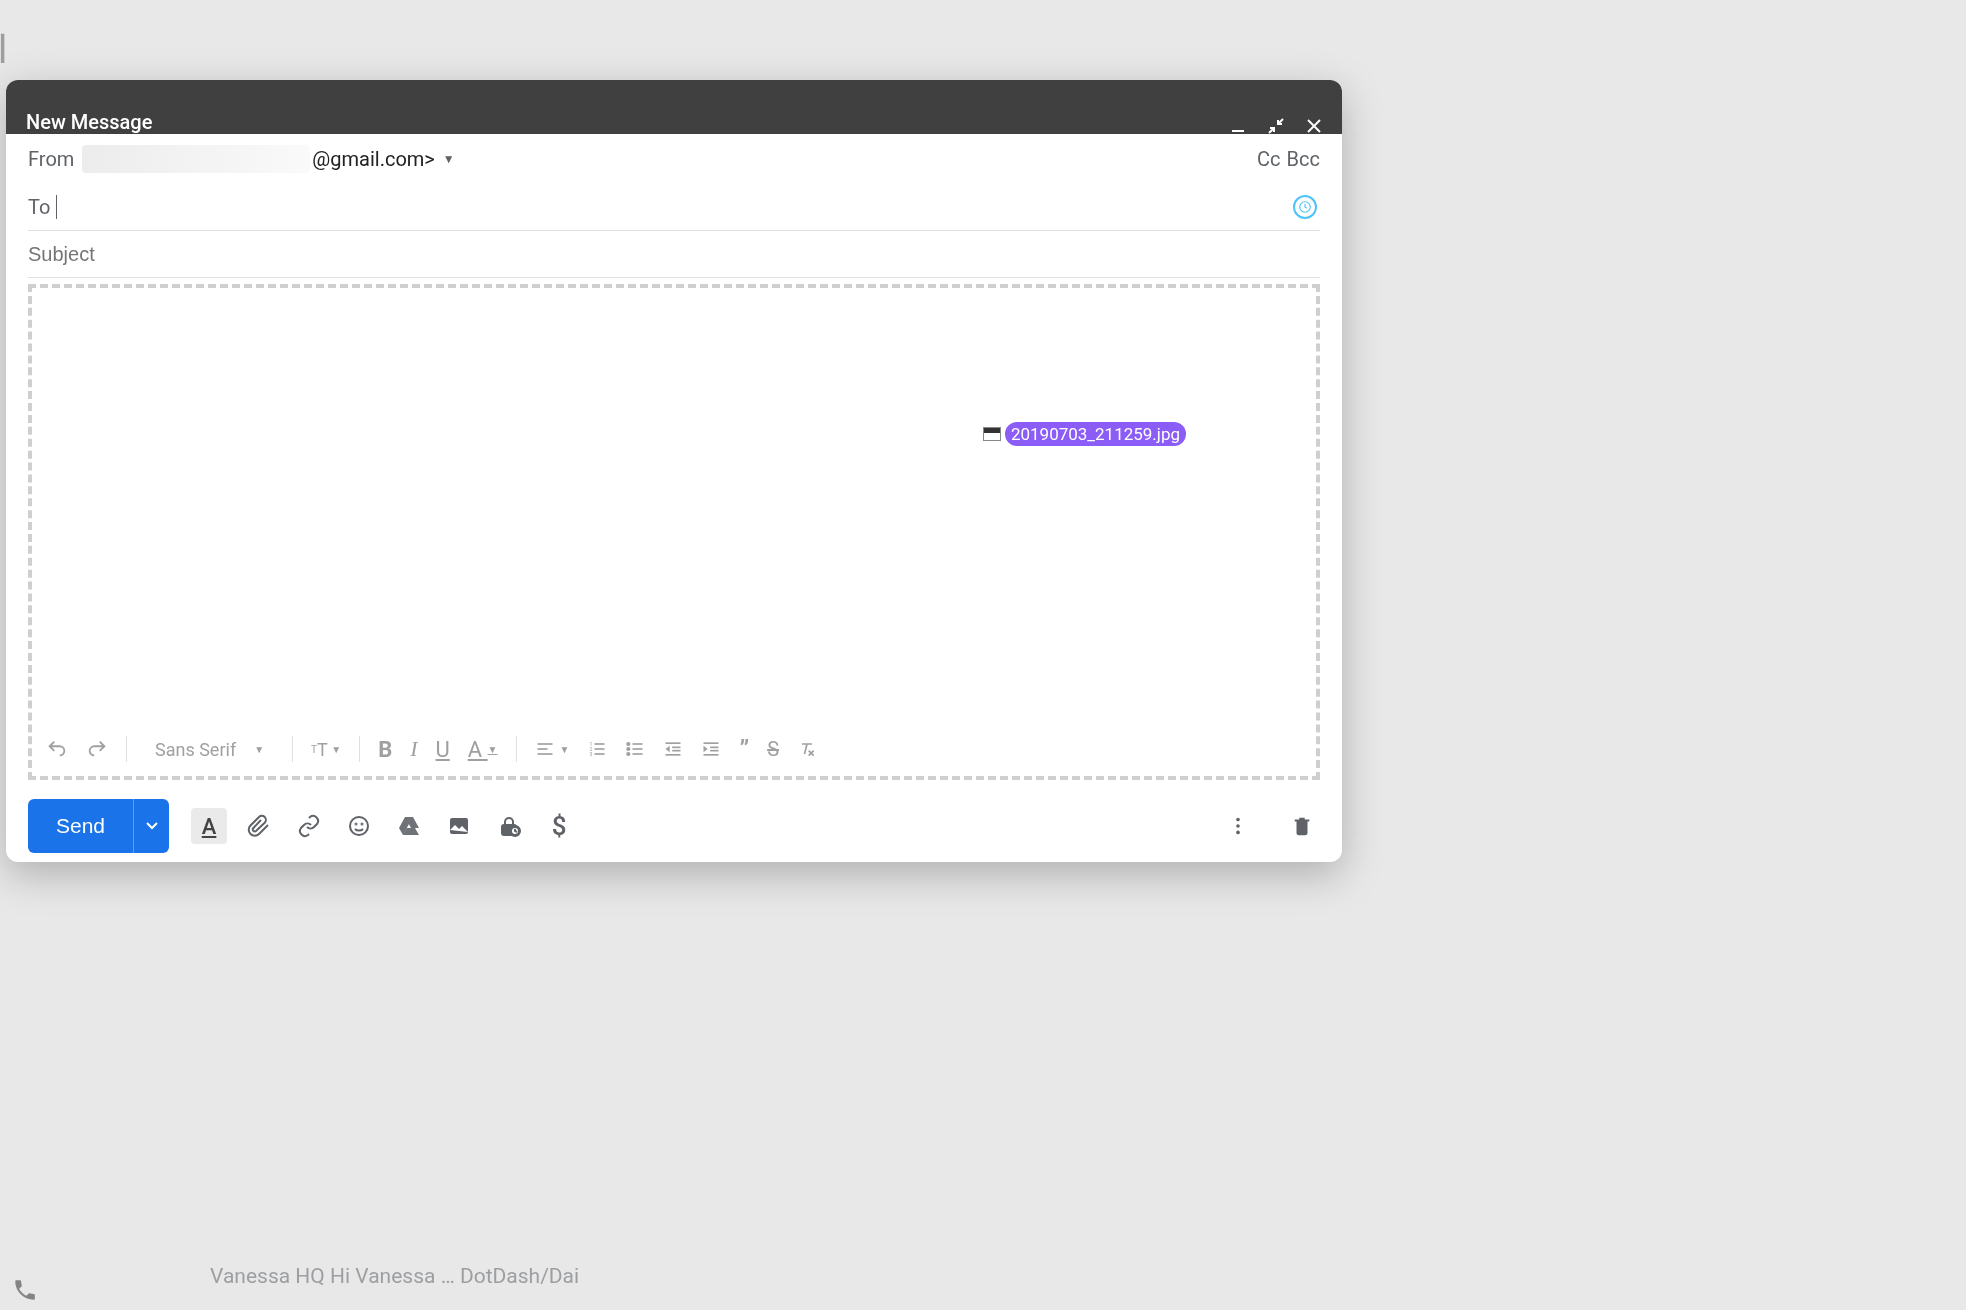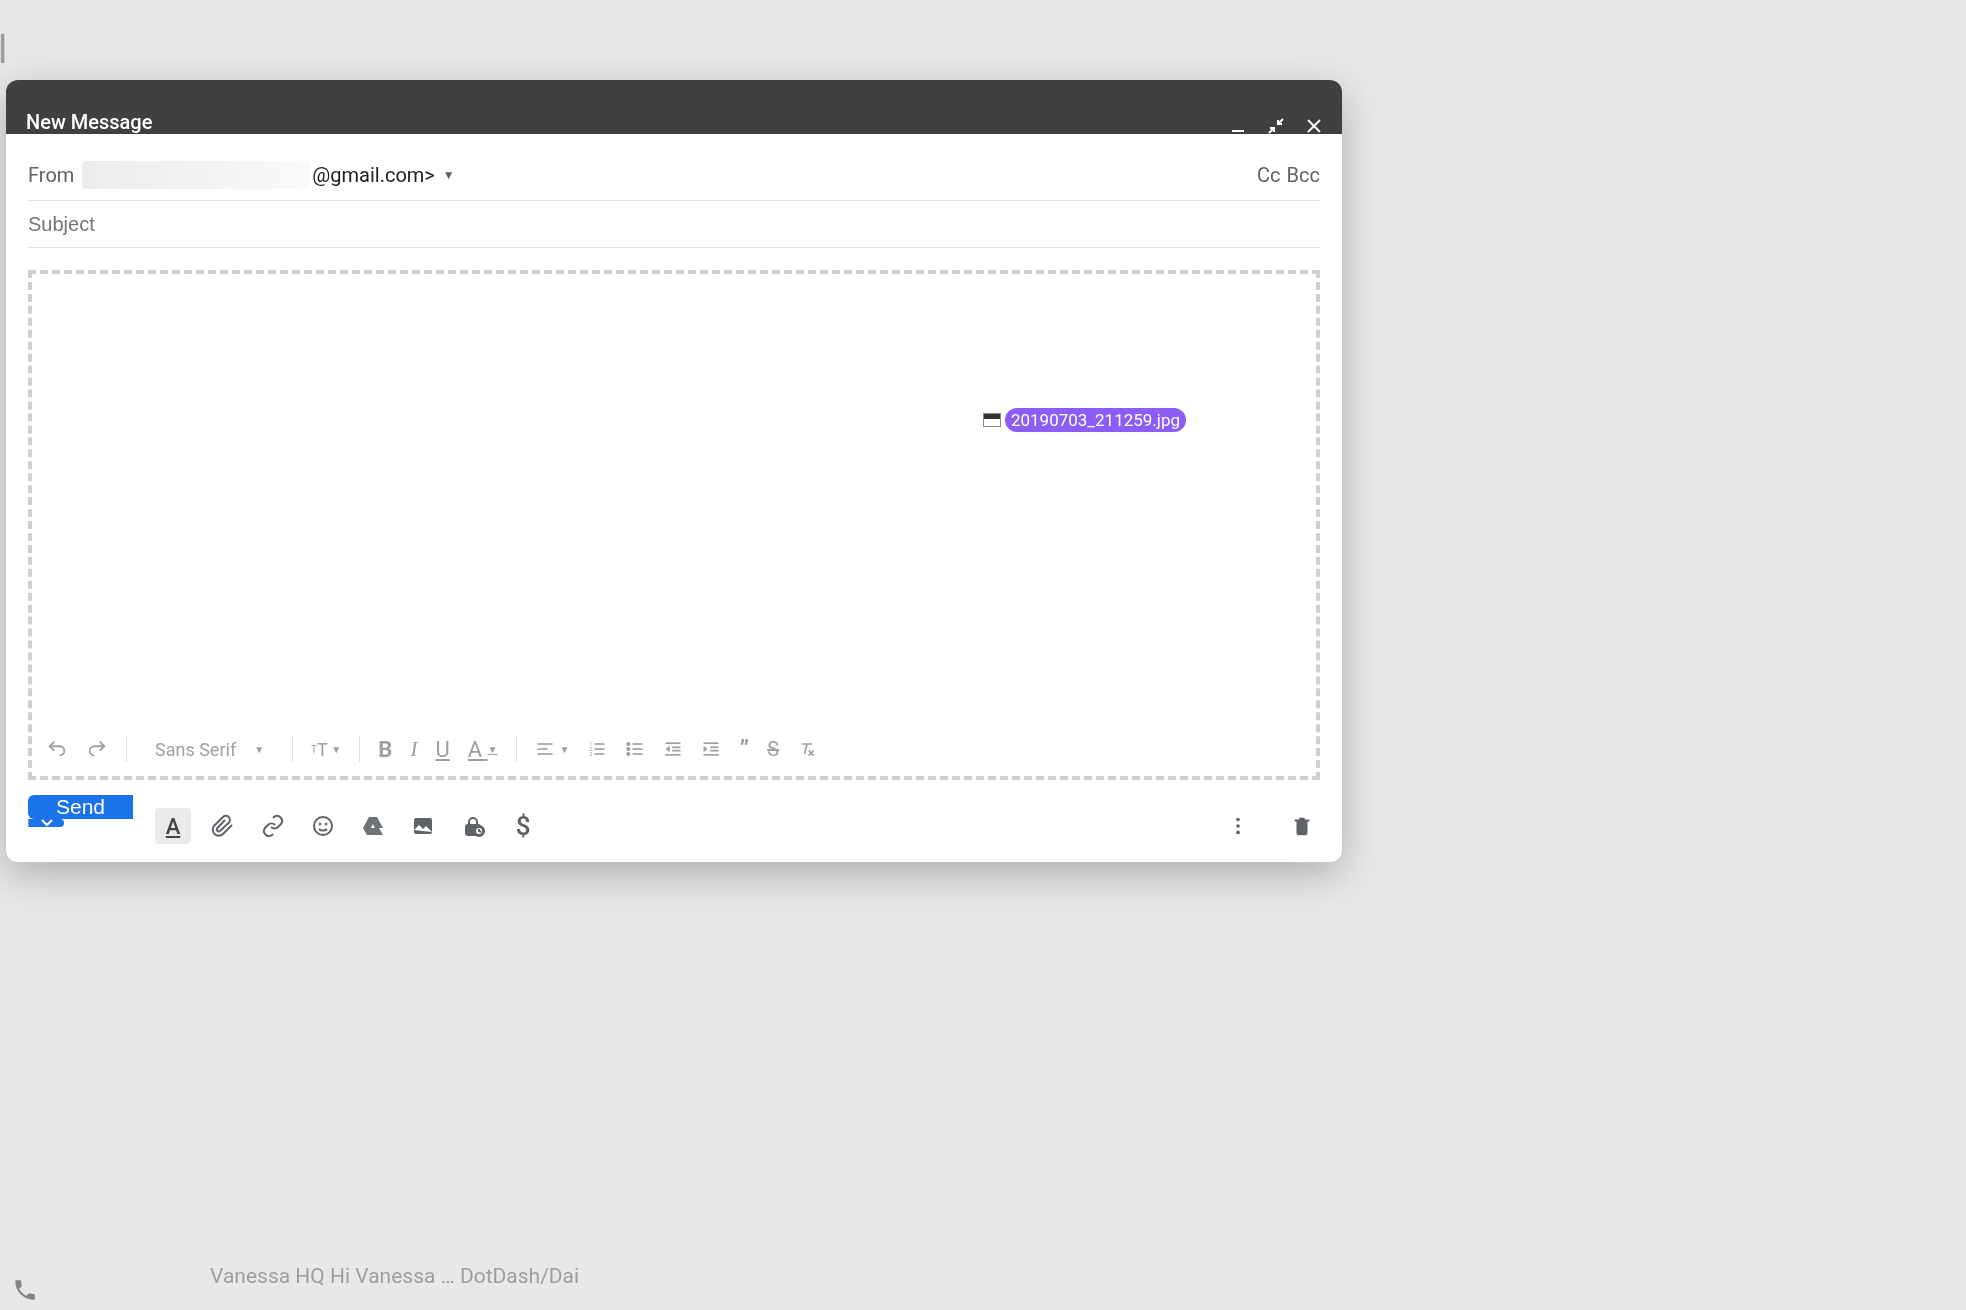--- a/index.html
+++ b/index.html
@@ -88,21 +88,21 @@
       border-radius: 12px 12px 0 0;
       display: flex;
       align-items: flex-end;
       padding: 0 20px;
     }
     .compose-title-text { font-size: 20px; font-weight: 500; }
     .compose-title-actions { margin-left: auto; display: flex; gap: 22px; }
     .title-icon { width: 16px; height: 16px; cursor: pointer; color: #fff; }
     
     .compose-fields {
-      padding: 16px 22px;
+      padding: 0 22px;
     }
     .field-row {
       display: flex;
       align-items: center;
       height: 46px;
       font-size: 20px;
       color: #5f6368;
     }
     .field-row.from { height: 50px; }
     .field-label { color: #5f6368; }
@@ -209,22 +209,21 @@
     
     .compose-bottom {
       height: 72px;
       display: flex;
       align-items: center;
       padding: 0 22px;
       gap: 14px;
     }
     .send-group {
       display: flex;
-      height: 62px;
-      flex-direction: column;
+      height: 54px;
     }
     .send-btn {
       background: #1a73e8;
       color: #fff;
       border: none;
       padding: 0 28px;
       font-size: 21px;
       font-weight: 500;
       border-radius: 6px 0 0 6px;
       cursor: pointer;
@@ -314,20 +313,30 @@
       <span class="field-label">From</span>
       <span class="from-blur"></span>
       <span class="from-suffix">@gmail.com&gt;</span>
       <span class="from-dropdown">▼</span>
       <div class="cc-bcc">
         <span>Cc</span>
         <span>Bcc</span>
       </div>
     </div>
 
+    <div class="field-row to-row">
+      <span class="field-label">To</span>
+      <span class="to-cursor"></span>
+      <div class="schedule-icon">
+        <svg viewBox="0 0 24 24" fill="none" stroke-width="2">
+            <circle cx="12" cy="12" r="9"></circle>
+            <path d="M12 7 V12 L15 14"></path>
+          </svg>
+      </div>
+    </div>
     <div class="divider"></div>
 
     <div class="field-row subject-row">
       <input placeholder="Subject" style="">
     </div>
     <div class="divider"></div>
   </div>
 
   <div class="dropzone-wrap">
     <div class="dropzone">

